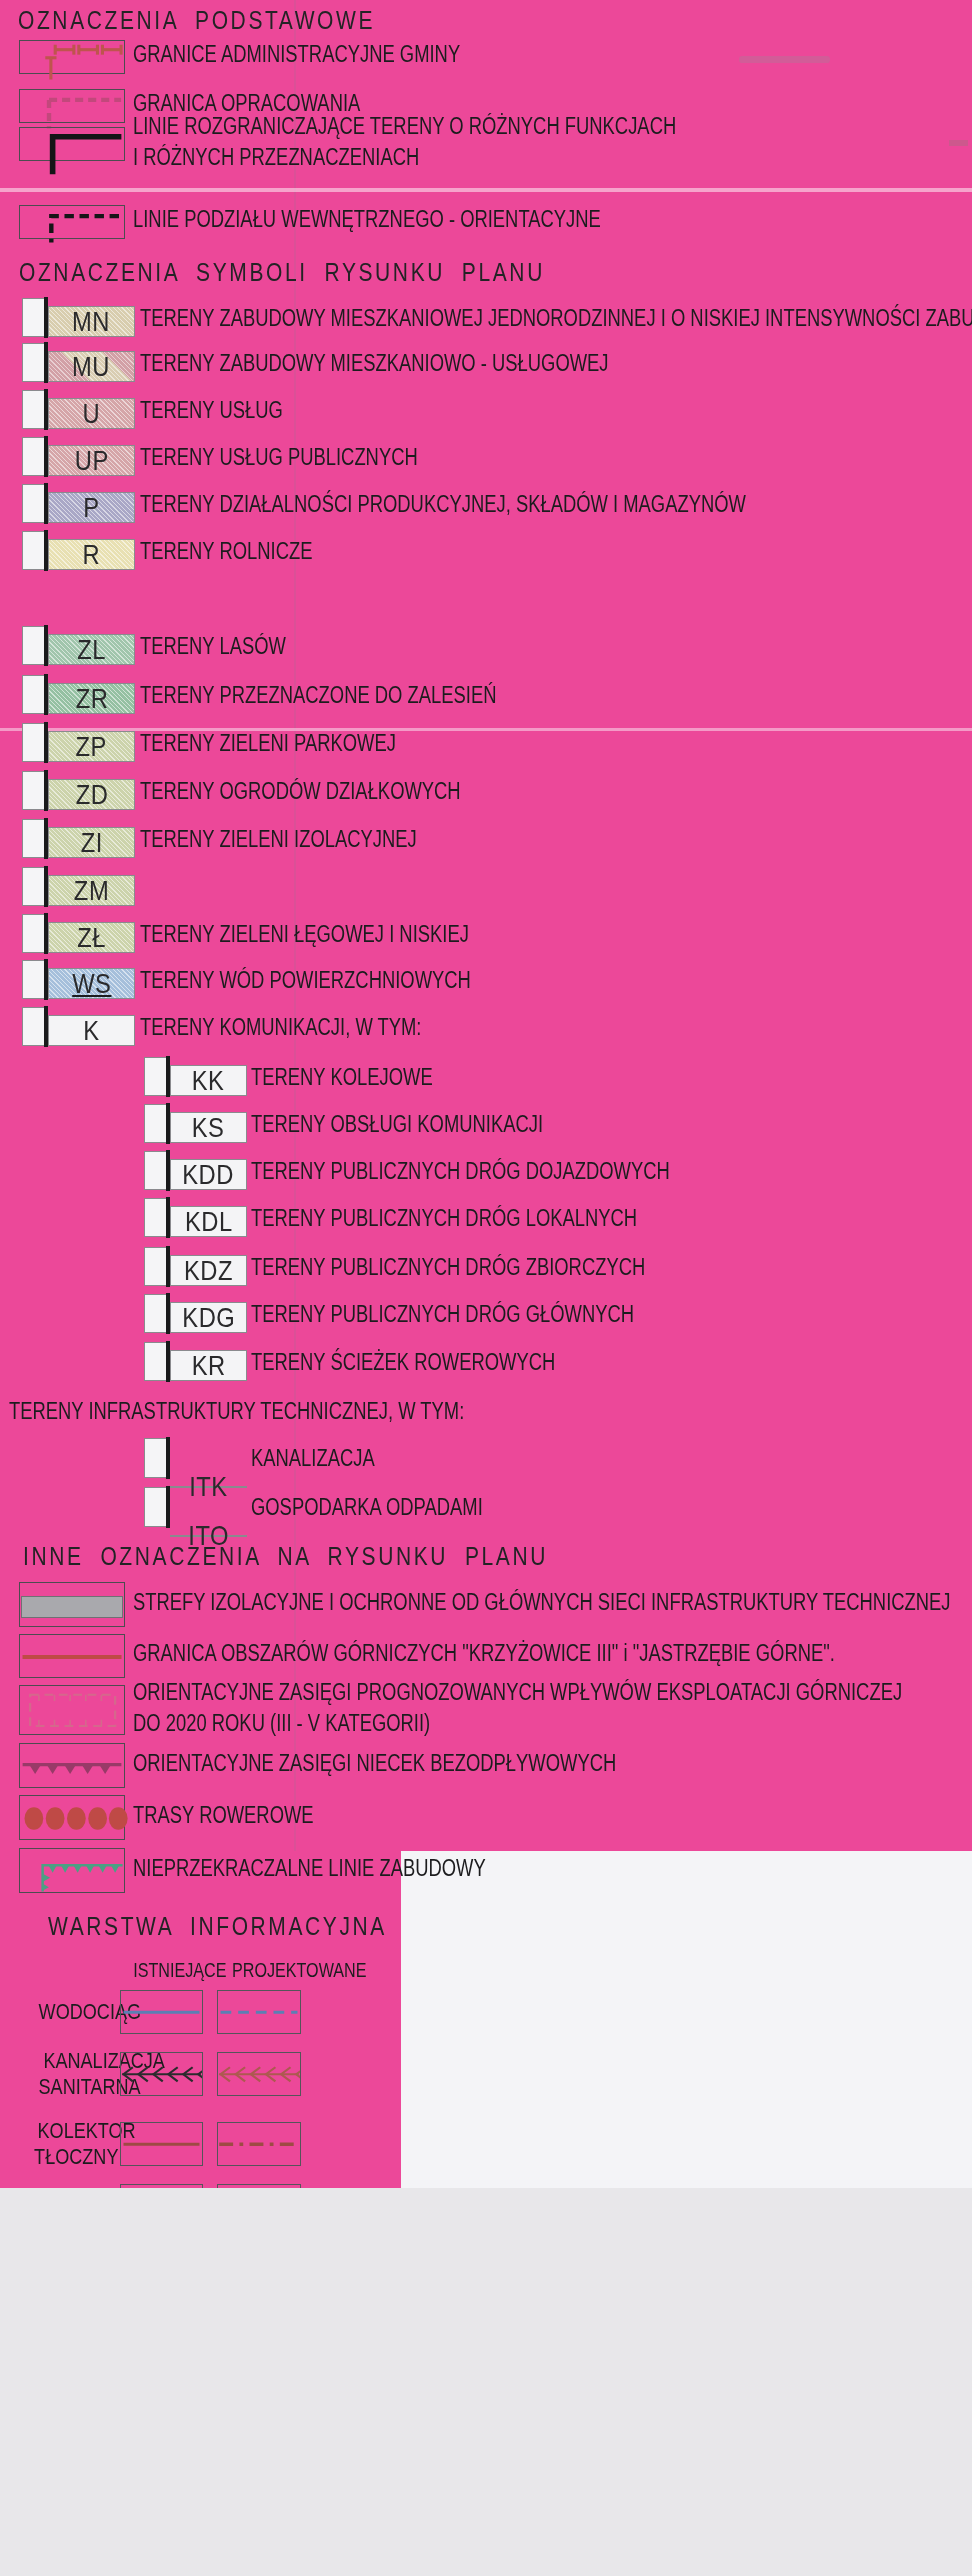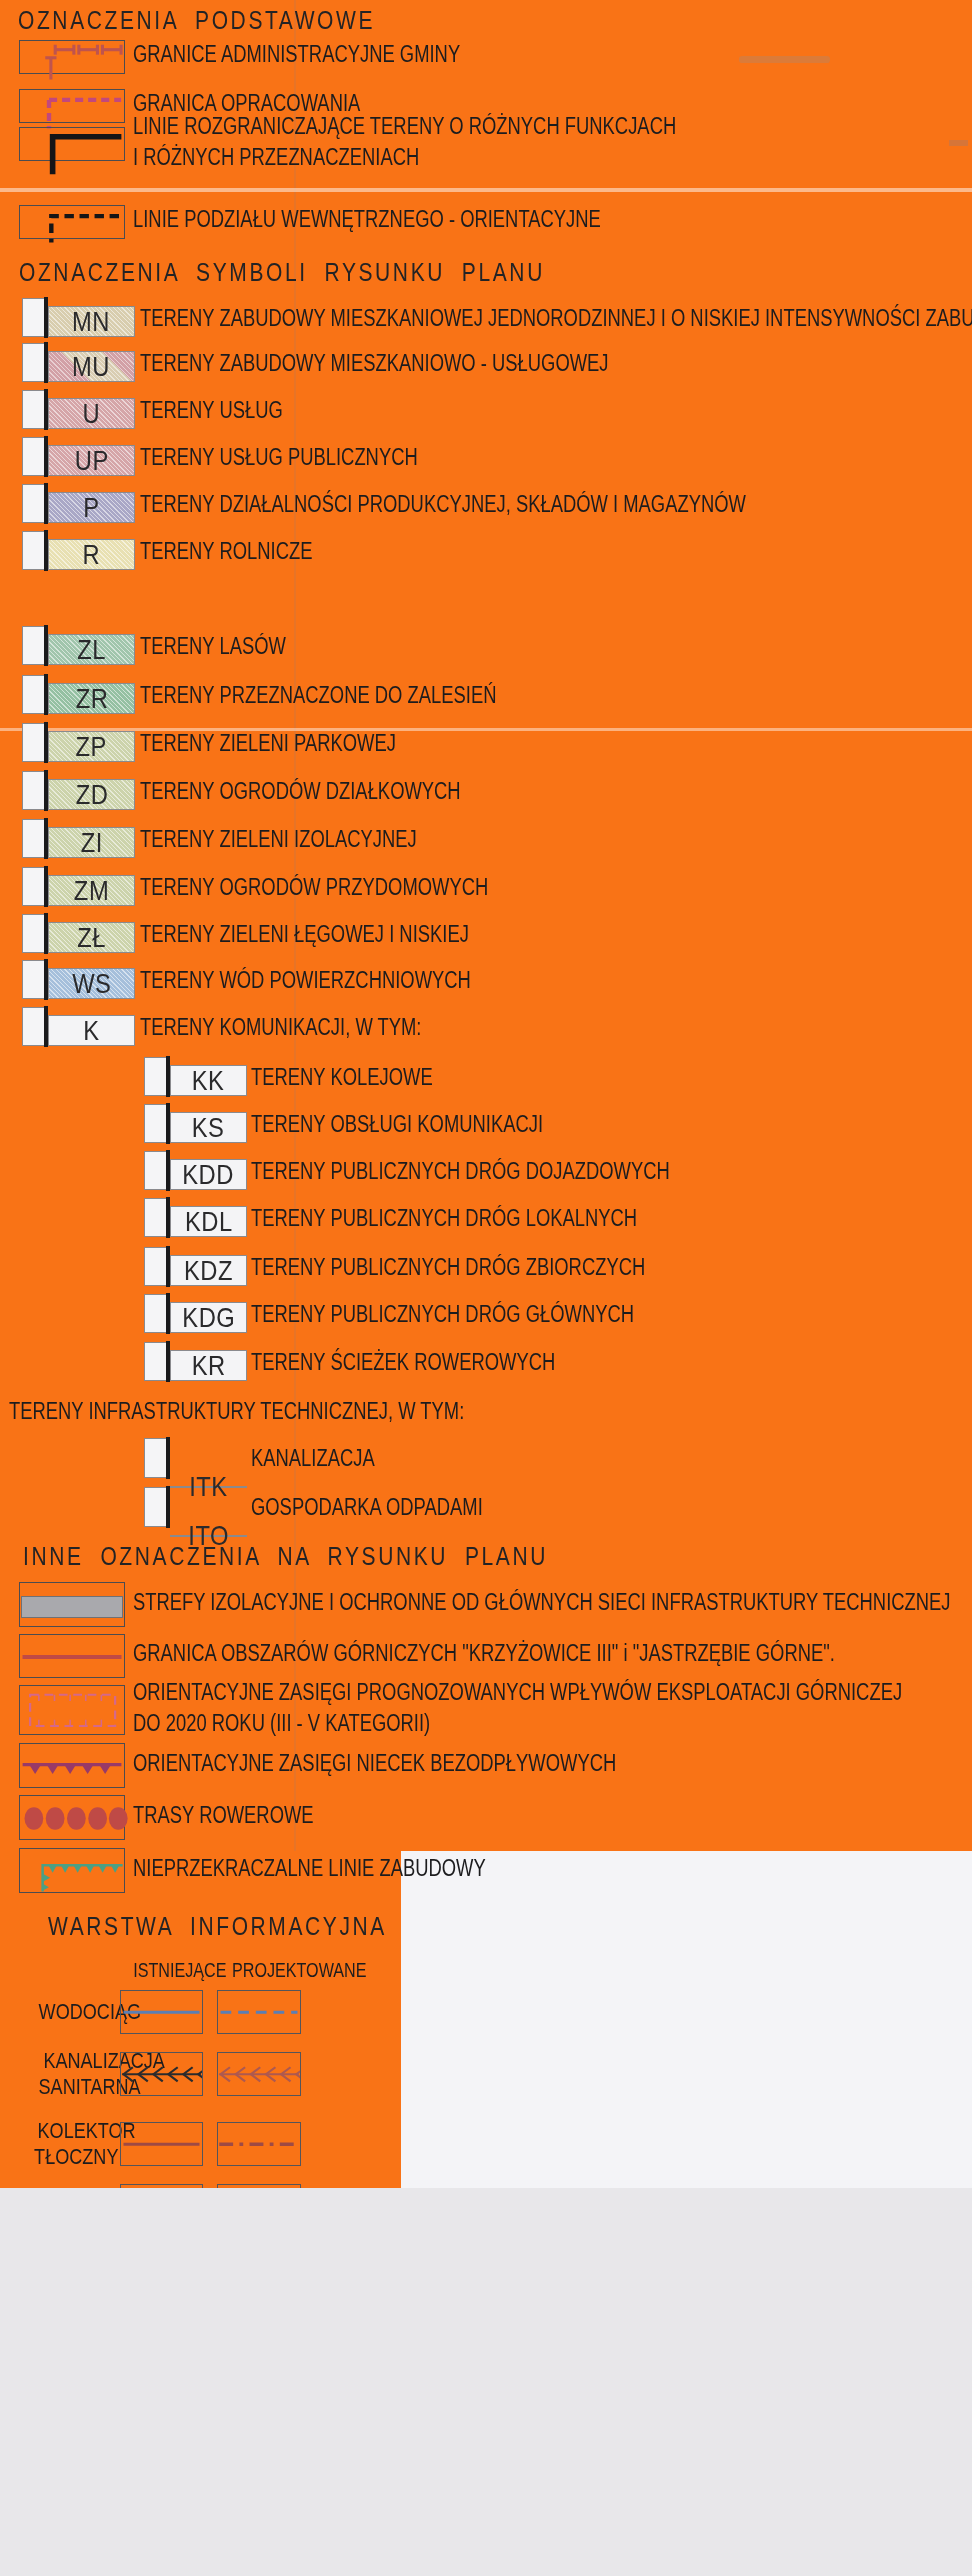--- a/index.html
+++ b/index.html
@@ -1,16 +1,16 @@
 <!DOCTYPE html>
 <html style="font-size:10px"><head>
 <meta charset="utf-8">
 <style>
   html,body{margin:0;padding:0;background:#e8e7ea;}
-  .page{position:relative;width:972px;height:2188px;background:#f97316;overflow:hidden;
+  .page{position:relative;width:972px;height:2188px;background:#ec4899;overflow:hidden;
         font-family:"Liberation Sans",sans-serif;color:#1c1c1e;}
   
   .txt{display:inline-block;white-space:nowrap;transform:scaleX(0.8);transform-origin:0 50%;
        font-size:23px;color:#1c1c1e;}
   .txtr{display:inline-block;white-space:nowrap;transform:scaleX(0.8);transform-origin:100% 50%;
        font-size:22.6px;line-height:26px;color:#1c1c1e;}
   .txtc{display:inline-block;white-space:nowrap;transform:scaleX(0.78);transform-origin:50% 50%;
        font-size:20.7px;color:#1c1c1e;}
   .ttl{display:inline-block;white-space:nowrap;transform:scaleX(0.84);transform-origin:0 50%;
        font-size:25px;letter-spacing:3.1px;word-spacing:10px;color:#232325;}
@@ -37,21 +37,21 @@
   .c-mn{background-color:#d8cdae;}
   .c-mu{background:repeating-linear-gradient(45deg,rgba(255,255,255,.5) 0 0.9px,rgba(255,255,255,0) 0.9px 3.1px),
         repeating-linear-gradient(45deg,#d2a0a6 0 29px,#d9cdb2 29px 58px);}
   .c-u{background-color:#d5a5a8;}
   .c-p{background-color:#a9a7c6;}
   .c-r{background-color:#e8e0b2;}
   .c-rz{background-color:#c7cdaa;}
   .c-zl{background-color:#a0c5ac;}
   .c-zr{background-color:#95c0a2;}
   .c-zg{background-color:#ccd3ab;}
-  .c-ws{background-color:#a5bfdb;}
+  .c-ws{background-color:#a5bfdb;text-decoration:underline;}
   .c-wh{background-color:#f4f4f6;}
   .c-it{background:repeating-linear-gradient(45deg,#a0a0a4 0 0.9px,rgba(255,255,255,0) 0.9px 4.4px),#ededef;margin-top:40px;}
   
   .wrow{position:absolute;left:0;width:972px;}
   .wlabel{position:absolute;left:12.5px;width:101px;top:50%;transform:translateY(-50%);text-align:right;}
   .cell{position:absolute;top:0;bottom:0;border:1.3px solid #55555a;}
   .cell1{left:120px;width:81px;}
   .cell2{left:217px;width:82px;}
   .cell svg{width:100%;height:100%;display:block;}
   .dotfill{position:absolute;left:2.5px;right:25px;top:16.3px;bottom:2.5px;border:0.6px solid #8a8a8e;
@@ -236,21 +236,20 @@
         <span class="code">ZI</span>
       </div>
     <div class="zdesc"><span class="txt">TERENY ZIELENI IZOLACYJNEJ</span></div>
   </div>
   <div class="zrow" style="top:867px;height:39px">
     <div class="wc"></div>
       <div class="bb"></div>
     <div class="sw hat c-zg">
         <span class="code">ZM</span>
       </div>
-    <div class="zdesc"><span class="txt">TERENY OGRODÓW PRZYDOMOWYCH</span></div>
   </div>
   <div class="zrow" style="top:914px;height:39px">
     <div class="wc"></div>
       <div class="bb"></div>
     <div class="sw hat c-zg">
         <span class="code">ZŁ</span>
       </div>
     <div class="zdesc"><span class="txt">TERENY ZIELENI ŁĘGOWEJ I NISKIEJ</span></div>
   </div>
   <div class="zrow" style="top:960px;height:39px">

